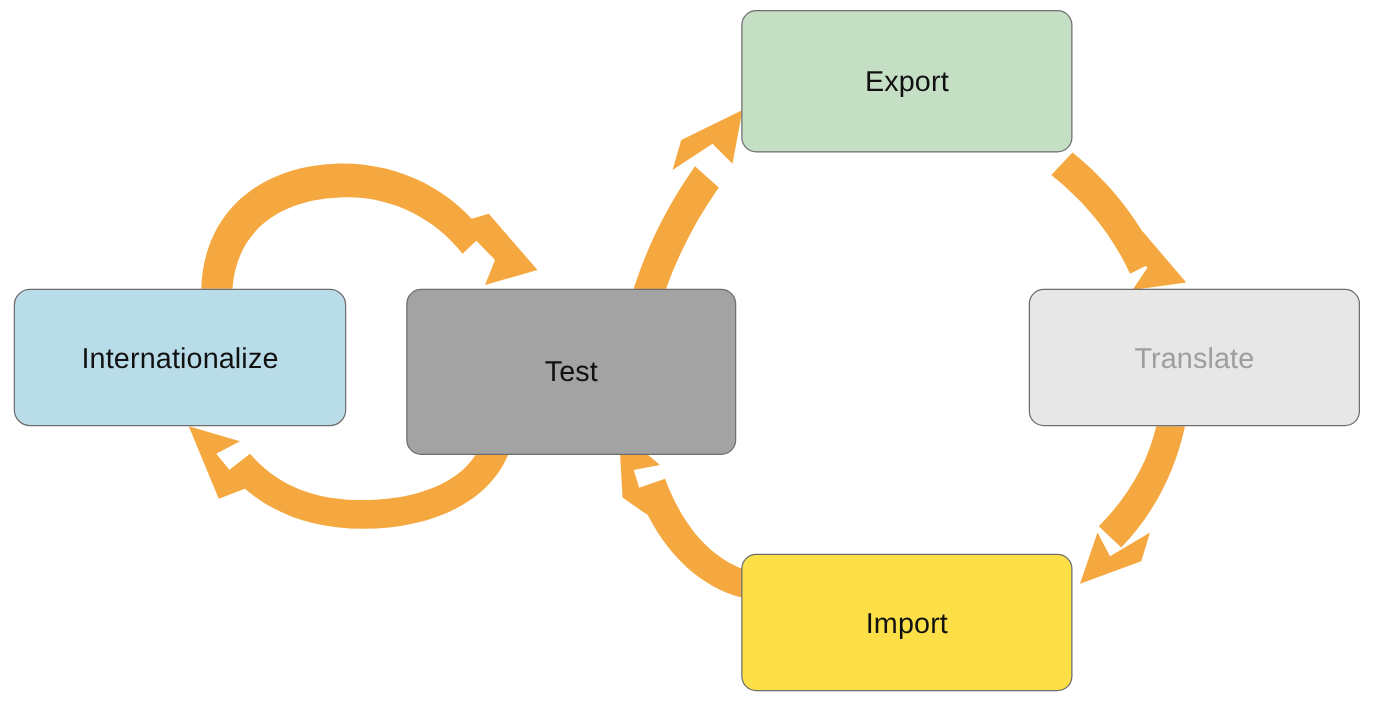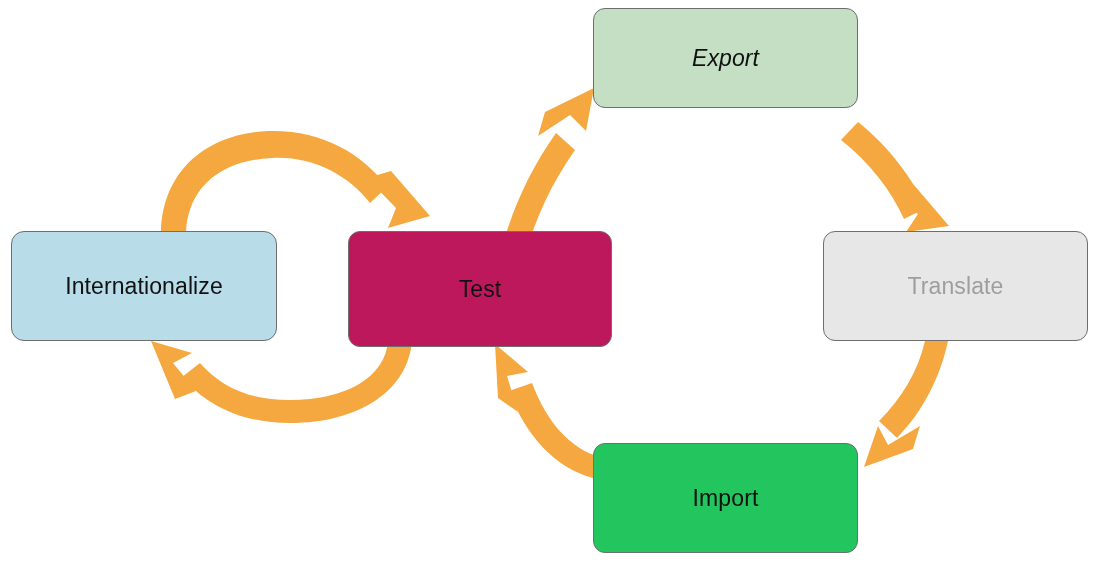--- a/index.html
+++ b/index.html
@@ -42,37 +42,35 @@
   .node-label {
     display: block;
     white-space: nowrap;
   }
   #node-internationalize {
     left: 11px;  top: 231px;  width: 266px;  height: 110px;
     background: #b8dce8;
     border-radius: 13px;
   }
   #node-test {
-    left: 325px; top: 231px;  width: 264px;  height: 116px;
-    background: #be185d;
-    margin-left: 23px;
+    left: 325px; top: 231px;  width: 264px;  height: 133px;
+    background: #a3a3a3;
   }
   #node-export {
-    left: 593px; top: 8px;    width: 265px;  height: 100px;
+    left: 593px; top: 8px;    width: 265px;  height: 114px;
     background: #c5dfc4;
-    font-style: italic;
   }
   #node-translate {
     left: 823px; top: 231px;  width: 265px;  height: 110px;
     background: #e6e7e6;
     color: #9e9e9e;
   }
   #node-import {
     left: 593px; top: 443px;  width: 265px;  height: 110px;
-    background: #22c55e;
+    background: #fde047;
     align-items: center;
   }
 </style>
 </head>
 <body>
 
 <div id="canvas">
 
   <svg id="arrow-layer" viewBox="0 0 1098 564">
 

